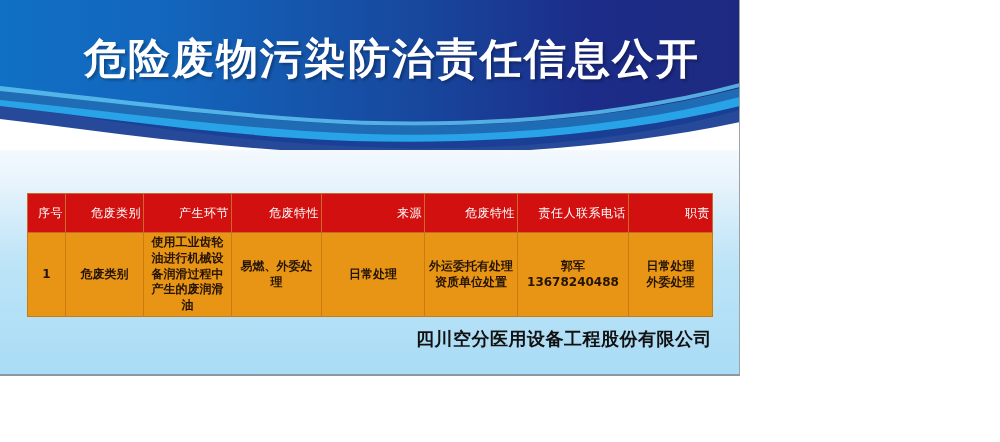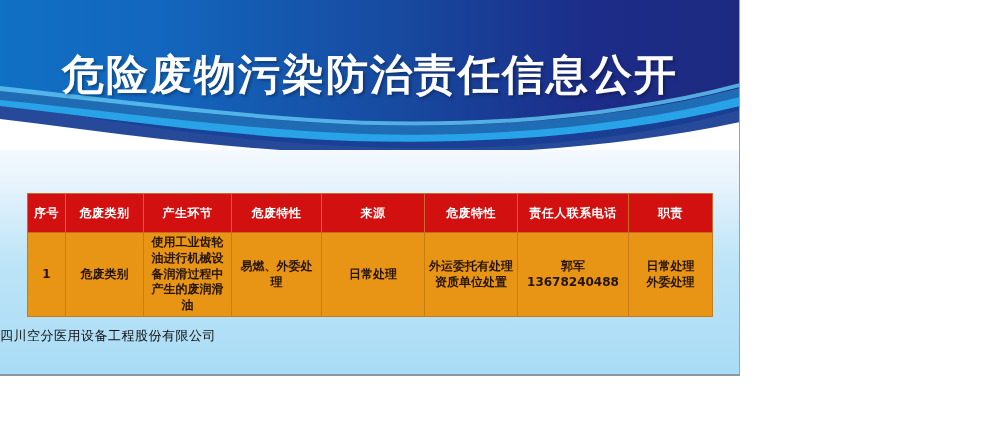--- a/index.html
+++ b/index.html
@@ -43,56 +43,57 @@
   }
   .banner-svg {
     position: absolute;
     left: 0;
     top: 0;
   }
 
   #title {
     position: absolute;
     left: 0;
-    top: 16px;
+    top: 0;
     width: 740px;
     height: 118px;
     display: flex;
     align-items: center;
     justify-content: center;
     color: #ffffff;
     font-size: 42px;
     font-weight: bold;
     letter-spacing: 2px;
     text-shadow: 2px 2px 3px rgba(0,0,0,0.30);
     white-space: nowrap;
     font-family: "DejaVu Sans", "Liberation Sans", sans-serif;
+    padding-left: 22px;
   }
 
   
   #table-wrap {
     position: absolute;
     left: 27px;
     top: 193px;
     width: 685px;
   }
   table.info-table {
     border-collapse: collapse;
     width: 685px;
     table-layout: fixed;
   }
   table.info-table th {
     background: #d21010;
     color: #ffffff;
     font-size: 12px;
-    font-weight: bold;
+    font-weight: normal;
     height: 38px;
     border: 1px solid #c96a2a;
     letter-spacing: 0.5px;
-    text-align: center;
+    text-align: right;
     vertical-align: middle;
     padding: 0 2px;
   }
   table.info-table td {
     background: #e89415;
     color: #231405;
     font-size: 12px;
     font-weight: bold;
     height: 72px;
     border: 1px solid #c97c12;
@@ -115,24 +116,24 @@
   col.c5 { width: 93px; }
   col.c6 { width: 111px; }
   col.c7 { width: 84px; }
 
   
   #company {
     position: absolute;
     left: 0;
     top: 327px;
     width: 712px;
-    text-align: left;
+    text-align: right;
     color: #111111;
-    font-size: 13px;
-    font-weight: normal;
+    font-size: 18px;
+    font-weight: bold;
     letter-spacing: 0.5px;
     white-space: nowrap;
   }
 </style>
 </head>
 <body>
 
 <div id="poster">
 
   <div id="banner">

